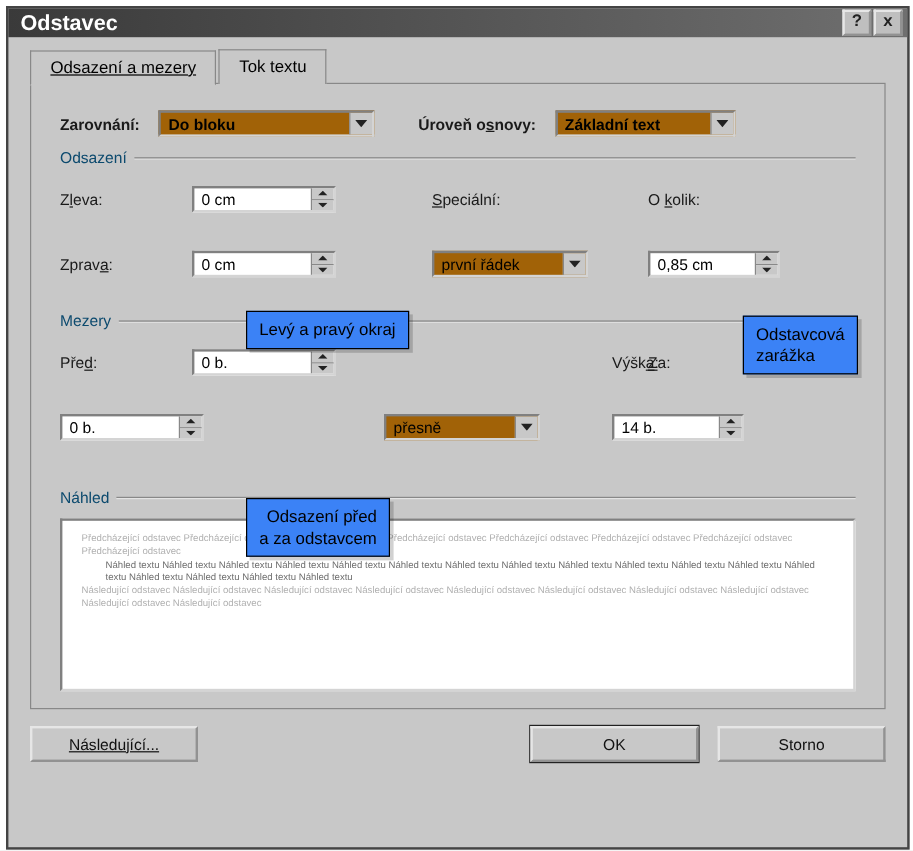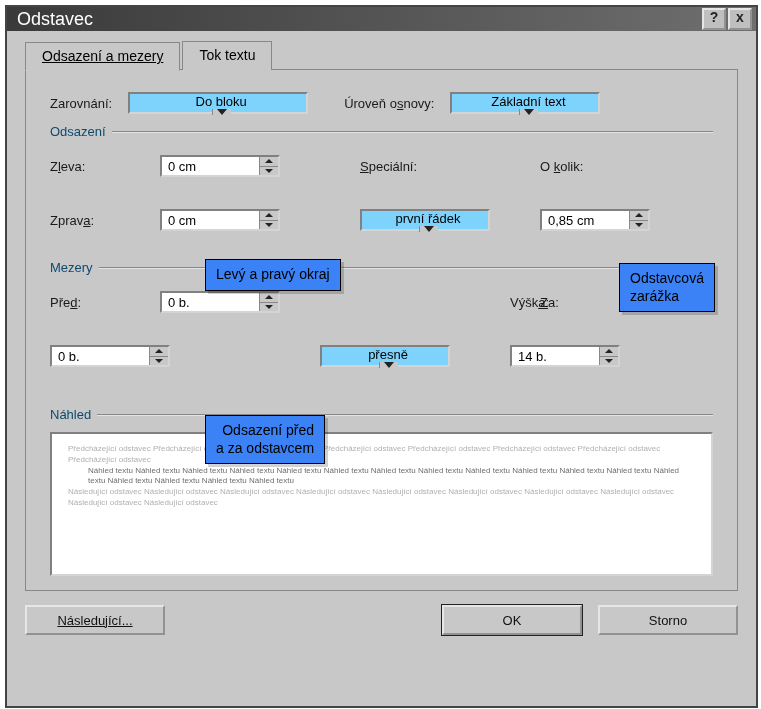--- a/index.html
+++ b/index.html
@@ -22,21 +22,21 @@
   .titlebar {
     height: 24px;
     background: linear-gradient(to right, #3a3a3a, #6f6f6f);
     display: flex;
     align-items: center;
     justify-content: space-between;
     padding: 0 4px;
   }
   .titlebar .title {
     color: #fff;
-    font-weight: normal;
+    font-weight: bold;
     font-size: 18px;
     padding-left: 6px;
     font-family: Arial, sans-serif;
   }
   .winbtn {
     width: 20px; height: 18px;
     background: #bfbfbf;
     border: 2px outset #e6e6e6;
     margin-left: 2px;
     text-align: center;
@@ -83,29 +83,28 @@
   .lbl {
     font-size: 13px;
     color: #1a1a1a;
     white-space: nowrap;
   }
   .und { text-decoration: underline; }
   .dropdown {
     display: inline-flex;
     align-items: center;
     height: 22px;
-    background: #7dd3fc;
+    background: #a16207;
     border: 2px inset #d4d4d4;
     box-sizing: border-box;
     padding-left: 6px;
     font-size: 13px;
     cursor: pointer;
     position: relative;
     justify-content: space-between;
-    flex-direction: column;
   }
   .dd-btn {
     width: 18px; height: 100%;
     background: #c8c8c8;
     border-left: 1px solid #888;
     display: flex; align-items: center; justify-content: center;
   }
   .dd-btn svg, .spin-btns svg { display:block; }
   .spinner {
     display: inline-flex;
@@ -232,21 +231,21 @@
       <div class="tab active">
         <span class="und">Odsazení a mezery</span>
       </div>
       <div class="tab">
         <span>Tok textu</span>
       </div>
     </div>
 
     <div class="tab-body">
 
-      <div class="row" style="gap:16px;">
+      <div class="row" style="gap:16px;font-weight:bold;">
         <span class="lbl">Zarovnání:</span>
         <div class="dropdown" style="width:180px;">
           <span>Do bloku</span>
           <div class="dd-btn">
             <svg width="10" height="6">
                 <polygon points="0,0 10,0 5,6" fill="#222"></polygon>
               </svg>
           </div>
         </div>
         <span class="lbl" style="margin-left:20px;">Úroveň o<span class="und">s</span>novy:</span>

